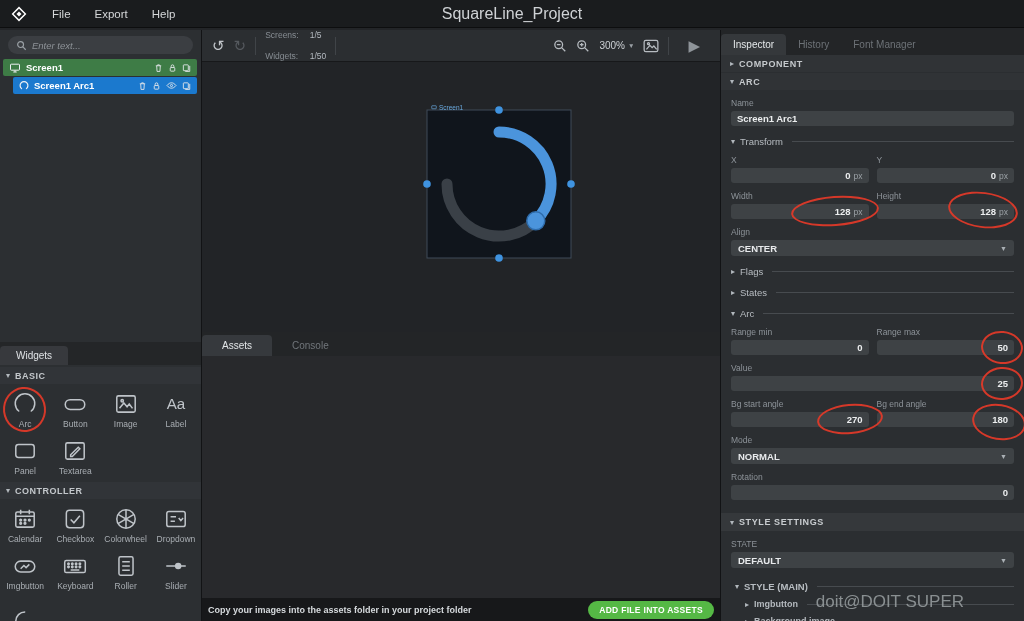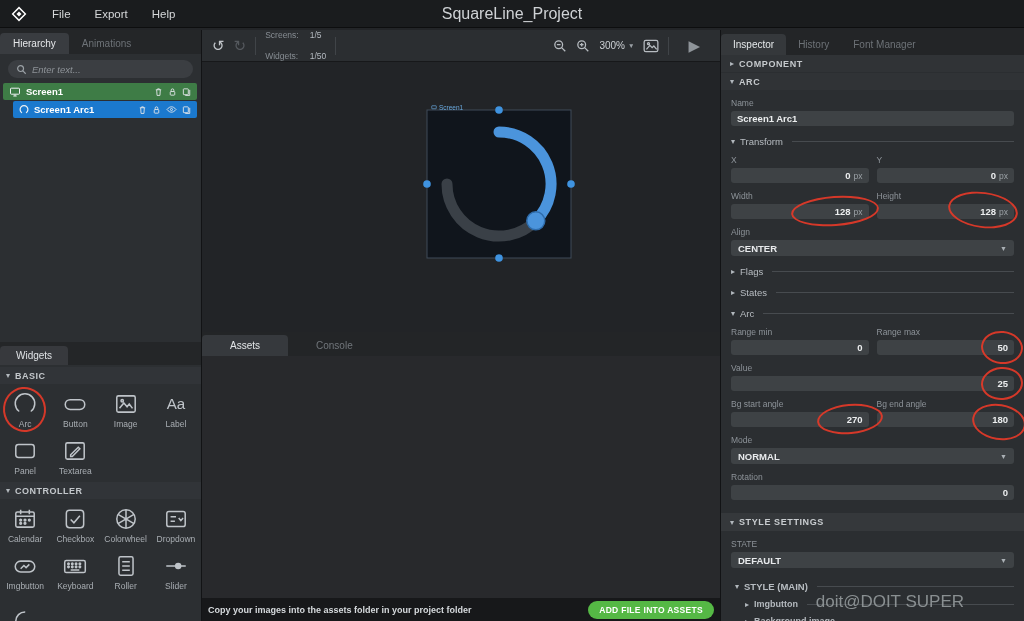--- a/index.html
+++ b/index.html
@@ -61,21 +61,21 @@
   .zoom-text .arrow { font-size:6.5px; color:#9aa0a5; }
   .play-wrap { padding:2px 10px; border-radius:4px; }
   .play { color:#8e9499; font-size:15px; line-height:1; }
 
   .canvas { position:absolute; top:32px; left:0; right:0; height:270px; background:#222427; }
   .canvas svg.scene { position:absolute; inset:0; }
   .screen-tag { position:absolute; left:229px; top:42px; font-size:6.5px; color:#69a8dd; display:flex; gap:2px; align-items:center; }
 
   .assets-tabbar { position:absolute; top:302px; left:0; right:0; height:24px; background:#232527;
                    display:flex; align-items:flex-end; }
-  .atab { font-size:10px; color:#71767b; padding:5px 28px; border-radius:4px 4px 0 0; }
+  .atab { font-size:10px; color:#71767b; padding:5px 20px; border-radius:4px 4px 0 0; }
   .atab.active { background:#36393d; color:#e3e6e8; }
   .assets-panel { position:absolute; top:326px; left:0; right:0; height:242px; background:#28292c; }
   .assets-footer { position:absolute; left:0; right:0; bottom:0; height:23px; background:#17181a;
                    display:flex; align-items:center; padding:0 6px; }
   .footer-note { font-size:9px; font-weight:bold; color:#d6dadd; }
   .add-btn { margin-left:auto; background:#55b845; color:#fff; font-size:8.5px; font-weight:bold;
              letter-spacing:.3px; border:none; border-radius:9px; padding:4px 11px;
              font-family:"Liberation Sans",sans-serif; }
 
   
@@ -134,24 +134,20 @@
         <rect x="8" y="8" width="4" height="4" transform="rotate(45 10 10)" fill="#fff"></rect>
       </svg>
     </span>
     <span class="menu-item">File</span>
     <span class="menu-item">Export</span>
     <span class="menu-item">Help</span>
     <span class="app-title">SquareLine_Project</span>
   </header>
 
   <aside class="left-panel">
-    <div class="ltabs">
-      <div class="ltab active">Hierarchy</div>
-      <div class="ltab">Animations</div>
-    </div>
     <div class="search-row">
       <div class="search-box">
         <span class="micon">
           <svg width="11" height="11" viewBox="0 0 12 12">
               <g fill="none" stroke="#9aa0a5" stroke-width="1.3">
             <circle cx="5" cy="5" r="3.2"></circle>
                 <path d="M7.5 7.5L10.6 10.6"></path>
               </g>
             </svg>
         </span>

